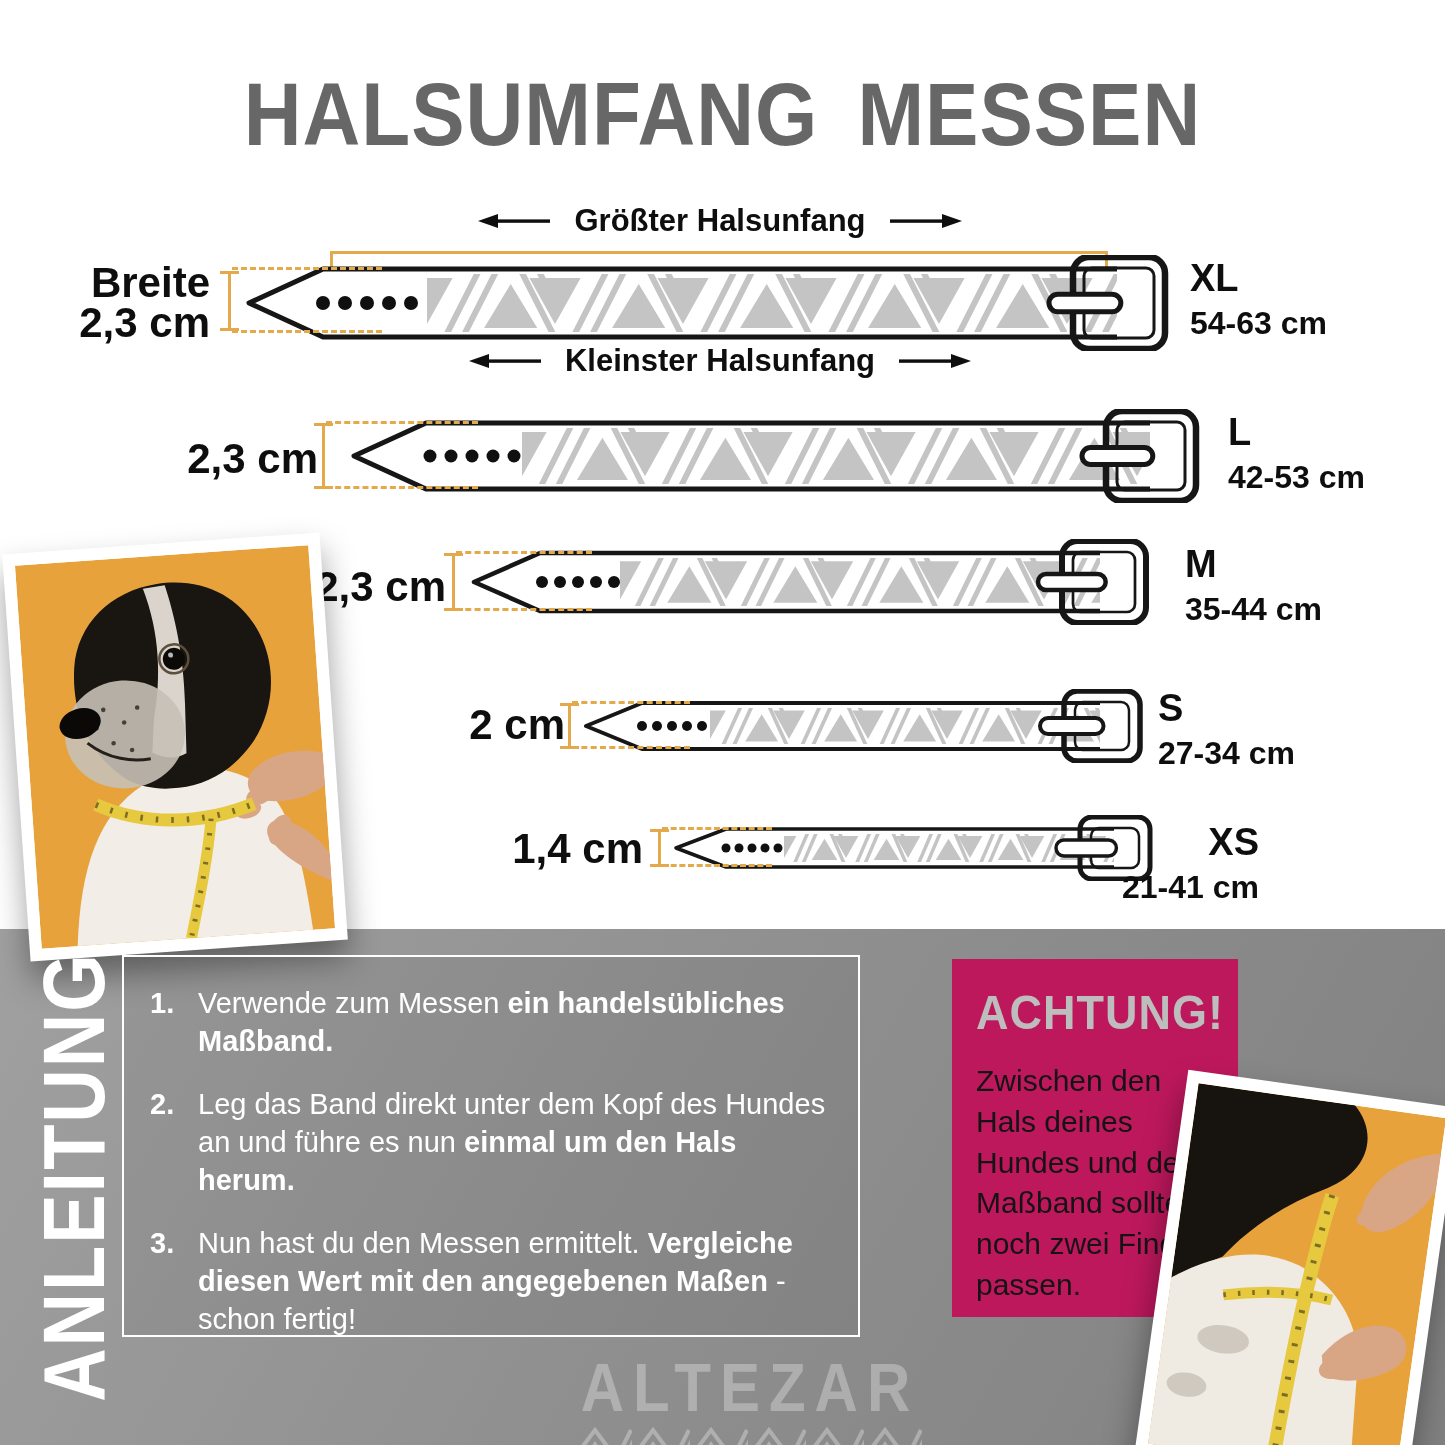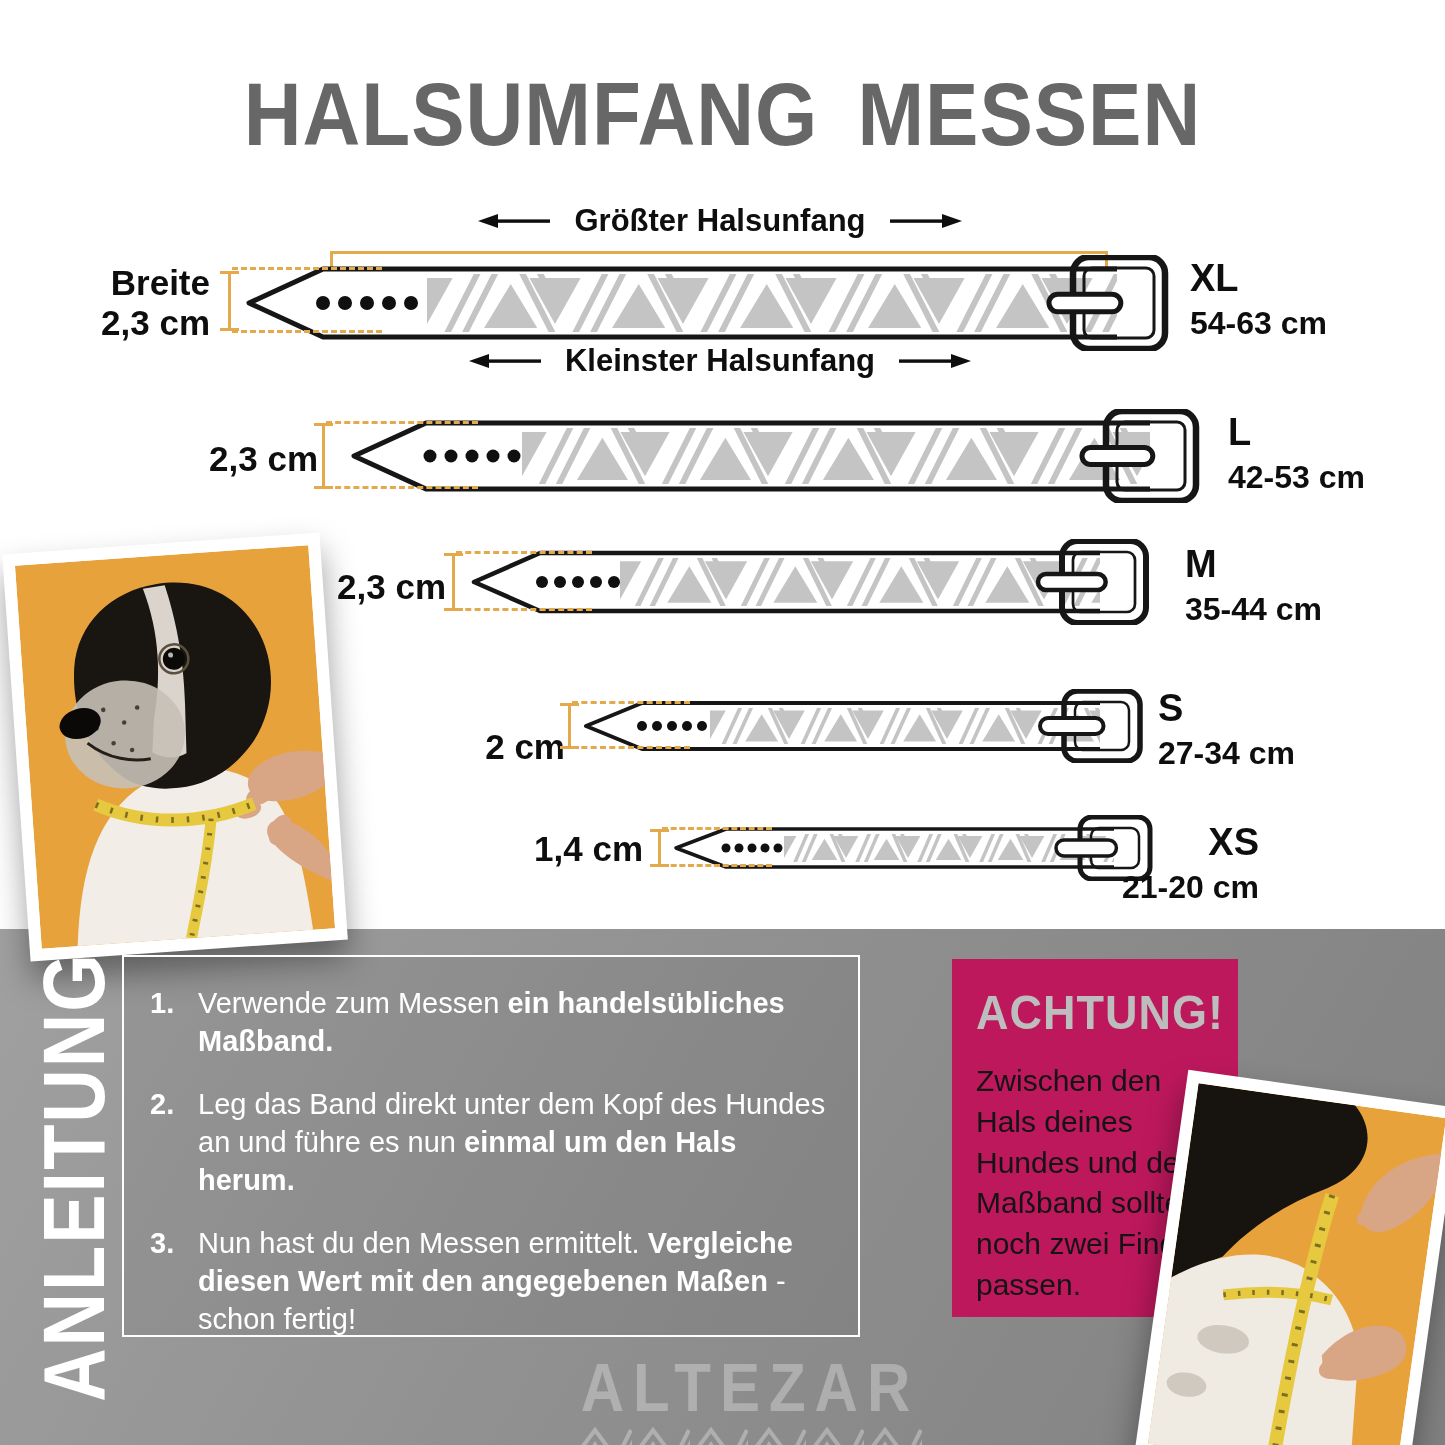--- a/index.html
+++ b/index.html
@@ -8,21 +8,21 @@
   .abs{position:absolute;}
   .title{left:0;right:0;top:38px;text-align:center;font-weight:700;font-size:80px;color:#676767;
          letter-spacing:1px;word-spacing:16px;transform:scaleY(1.12);}
   .mlabel{display:flex;align-items:center;justify-content:center;gap:24px;font-weight:700;
           font-size:31px;color:#0e0e0e;}
   .orangeline{background:#E3A94A;}
   .dashh{border-top:3px dashed #E3A94A;height:0;}
   .bracket{width:3px;background:#E3A94A;}
   .bracket::before,.bracket::after{content:'';position:absolute;left:-8px;width:19px;height:3px;background:#E3A94A;}
   .bracket::before{top:0;}.bracket::after{bottom:0;}
-  .wlabel{font-weight:700;font-size:35px;color:#0e0e0e;text-align:right;line-height:40px;}
+  .wlabel{font-weight:700;font-size:42px;color:#0e0e0e;text-align:right;line-height:40px;}
   .sz{font-weight:700;font-size:38px;color:#0e0e0e;}
   .rg{font-weight:700;font-size:32px;color:#0e0e0e;margin-top:5px;}
   .photo{box-sizing:border-box;background:#fff;padding:12px;box-shadow:0 18px 32px rgba(0,0,0,.38);}
   .photo svg{display:block;width:100%;height:100%;}
   .graysec{left:0;top:898px;width:1445px;height:547px;
            background:linear-gradient(120deg,#a0a0a0 0%,#909090 45%,#808080 100%);}
   .anleitung{font-weight:700;font-size:74px;color:#ffffff;letter-spacing:2px;white-space:nowrap;
              transform:translate(-50%,-50%) rotate(-90deg) scaleY(1.18);}
   .stepsbox{box-sizing:border-box;border:2px solid #ffffff;background:rgba(0,0,0,.05);
             padding:28px 26px 16px 26px;color:#fff;}
@@ -192,21 +192,21 @@
         <path d="M 518 14 L 60 14 L 4 37 L 60 60 L 518 60" fill="none" stroke="#161616" stroke-width="4" stroke-linejoin="round"></path>
         <circle cx="60" cy="37" r="5" fill="#101010"></circle>
         <circle cx="75" cy="37" r="5" fill="#101010"></circle>
         <circle cx="90" cy="37" r="5" fill="#101010"></circle>
         <circle cx="105" cy="37" r="5" fill="#101010"></circle>
         <circle cx="120" cy="37" r="5" fill="#101010"></circle>
         <rect x="482" y="2" width="76" height="70" rx="13.32" fill="none" stroke="#161616" stroke-width="5.5"></rect>
         <rect x="493" y="13" width="54" height="48" rx="8" fill="none" stroke="#161616" stroke-width="2.5"></rect>
         <rect x="458" y="29" width="63.52" height="16" rx="8" fill="#fff" stroke="#161616" stroke-width="4"></rect>
       </svg></div>
-  <div class="abs wlabel" style="left:425px;top:696px;width:140px;">2 cm</div>
+  <div class="abs wlabel" style="left:425px;top:674px;width:140px;">2 cm</div>
   <div class="abs bracket" style="left:568px;top:672px;height:46px;"></div>
   <div class="abs dashh" style="left:572px;top:670px;width:118px;"></div>
   <div class="abs dashh" style="left:572px;top:715px;width:118px;"></div>
   <div class="abs" style="left:1158px;top:656px;">
     <div class="sz">S</div>
     <div class="rg">27-34 cm</div>
   </div>
 
   <div class="abs" style="left:672px;top:784px;"><svg width="492" height="66" viewBox="0 0 492 66">
         <defs>
@@ -231,21 +231,21 @@
         <rect x="408" y="2" width="70" height="62" rx="11.879999999999999" fill="none" stroke="#161616" stroke-width="5"></rect>
         <rect x="419" y="13" width="48" height="40" rx="8" fill="none" stroke="#161616" stroke-width="2.5"></rect>
         <rect x="384" y="25" width="60.4" height="16" rx="8" fill="#fff" stroke="#161616" stroke-width="3.5"></rect>
       </svg></div>
   <div class="abs wlabel" style="left:493px;top:798px;width:150px;">1,4 cm</div>
   <div class="abs bracket" style="left:658px;top:798px;height:38px;"></div>
   <div class="abs dashh" style="left:662px;top:796px;width:110px;"></div>
   <div class="abs dashh" style="left:662px;top:833px;width:110px;"></div>
   <div class="abs" style="left:1122px;top:790px;text-align:right;">
     <div class="sz">XS</div>
-    <div class="rg">21-20 cm</div>
+    <div class="rg">21-41 cm</div>
   </div>
 
   <div class="abs graysec"></div>
 
   <div class="abs photo" style="left:16px;top:512px;width:318px;height:408px;transform:rotate(-4deg);">
     <svg viewBox="0 0 294 384">
       <rect width="294" height="384" fill="#E8A23B"></rect>
       <path d="M36 384 C44 306 66 254 112 228 C152 206 198 212 230 236 C256 256 266 306 272 384 Z" fill="#f2eee7"></path>
       <path d="M98 222 C62 196 46 152 52 106 C58 62 94 32 140 28 C190 24 228 50 242 92 C254 128 246 166 224 194 C202 220 176 232 148 233 C128 234 112 230 98 222 Z" fill="#191510"></path>
       <path d="M126 32 C140 78 138 122 128 162 L124 196 C134 203 148 204 158 199 L160 150 C162 100 156 62 148 30 Z" fill="#eae5dd" opacity="0.92"></path>

